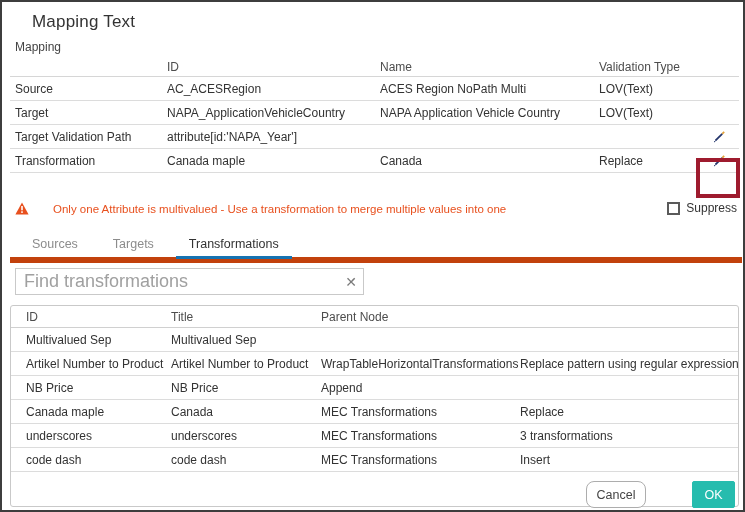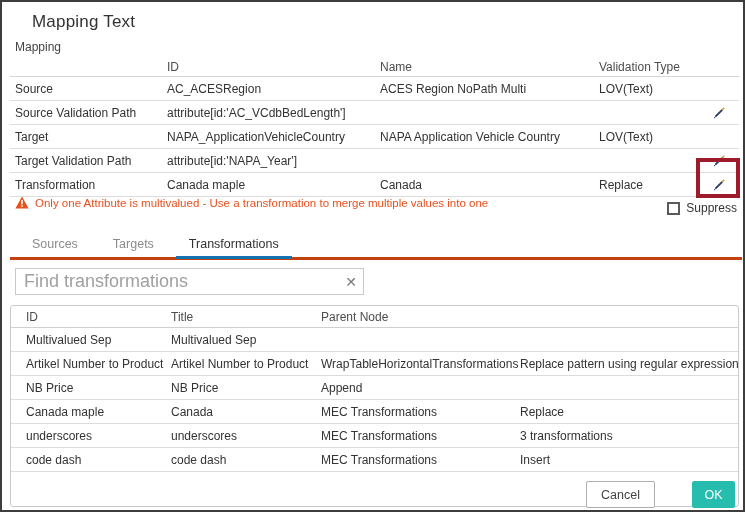--- a/index.html
+++ b/index.html
@@ -40,39 +40,39 @@
 
   .highlight-box {
     position: absolute; left: 694px; top: 156px;
     width: 44px; height: 40px;
     border: 4px solid #9e1b2e;
     pointer-events: none;
   }
 
   
   .warning-row {
-    position: absolute; left: 13px; top: 194px; right: 110px;
-    display: flex; align-items: center; gap: 6px;
+    position: absolute; left: 13px; top: 200px; right: 110px;
+    display: flex; align-items: center; gap: 24px;
     font-size: 11.5px; color: #e8501e;
   }
   .suppress {
     position: absolute; right: 6px; top: 199px;
     display: flex; align-items: center; gap: 6px;
     font-size: 12px; color: #333;
   }
   .checkbox {
     width: 13px; height: 13px;
     border: 2px solid #5a5a5a; background: #fff;
     display: inline-block; cursor: pointer;
   }
 
   
   .tabs {
     position: absolute; left: 8px; top: 231px; width: 732px;
-    border-bottom: 3px solid #c2410c;
+    border-bottom: 6px solid #c2410c;
     display: flex;
   }
   .tab {
     padding: 4px 13px 6px 13px;
     font-size: 12.5px; color: #8c8c8c;
     cursor: pointer; position: relative; margin-right: 9px;
     white-space: nowrap;
   }
   .tab:first-child { margin-left: 9px; }
   .tab.active { color: #333; }
@@ -114,22 +114,22 @@
     padding-left: 15px;
     border-bottom: 1px solid #dcdcdc;
     cursor: default;
   }
   .t-row.header { height: 22px; color: #4d4d4d; border-bottom: 1px solid #d0d0d0; }
   .t-row .c { white-space: nowrap; overflow: hidden; padding-right: 6px; }
 
   
   .btn-cancel {
     position: absolute; left: 584px; top: 479px;
-    width: 69px; height: 27px;
-    background: #fff; border: 1px solid #adadad; border-radius: 2px;
+    width: 60px; height: 27px;
+    background: #fff; border: 1px solid #adadad; border-radius: 8px;
     font-family: "Liberation Sans", sans-serif;
     font-size: 12.5px; color: #444; cursor: pointer;
   }
   .btn-ok {
     position: absolute; left: 690px; top: 479px;
     width: 43px; height: 27px;
     background: #26bcae; border: 1px solid #26bcae; border-radius: 2px;
     font-family: "Liberation Sans", sans-serif;
     font-size: 12.5px; color: #fff; cursor: pointer; text-align: center;
   }
@@ -162,33 +162,20 @@
     </div>
 
     <div class="m-row">
       <span class="c">Source</span>
       <span class="c">AC_ACESRegion</span>
       <span class="c">ACES Region NoPath Multi</span>
       <span class="c">LOV(Text)</span>
       <span class="icon-cell"></span>
     </div>
 
-    <div class="m-row">
-      <span class="c">Source Validation Path</span>
-      <span class="c">attribute[id:'AC_VCdbBedLength']</span>
-      <span class="c"></span>
-      <span class="c"></span>
-      <span class="icon-cell">
-        <button class="pencil-btn">
-          <svg width="16" height="16" viewBox="0 0 16 16">
-              <use href="#pencil"></use>
-            </svg>
-        </button>
-      </span>
-    </div>
 
     <div class="m-row">
       <span class="c">Target</span>
       <span class="c">NAPA_ApplicationVehicleCountry</span>
       <span class="c">NAPA Application Vehicle Country</span>
       <span class="c">LOV(Text)</span>
       <span class="icon-cell"></span>
     </div>
 
     <div class="m-row">

